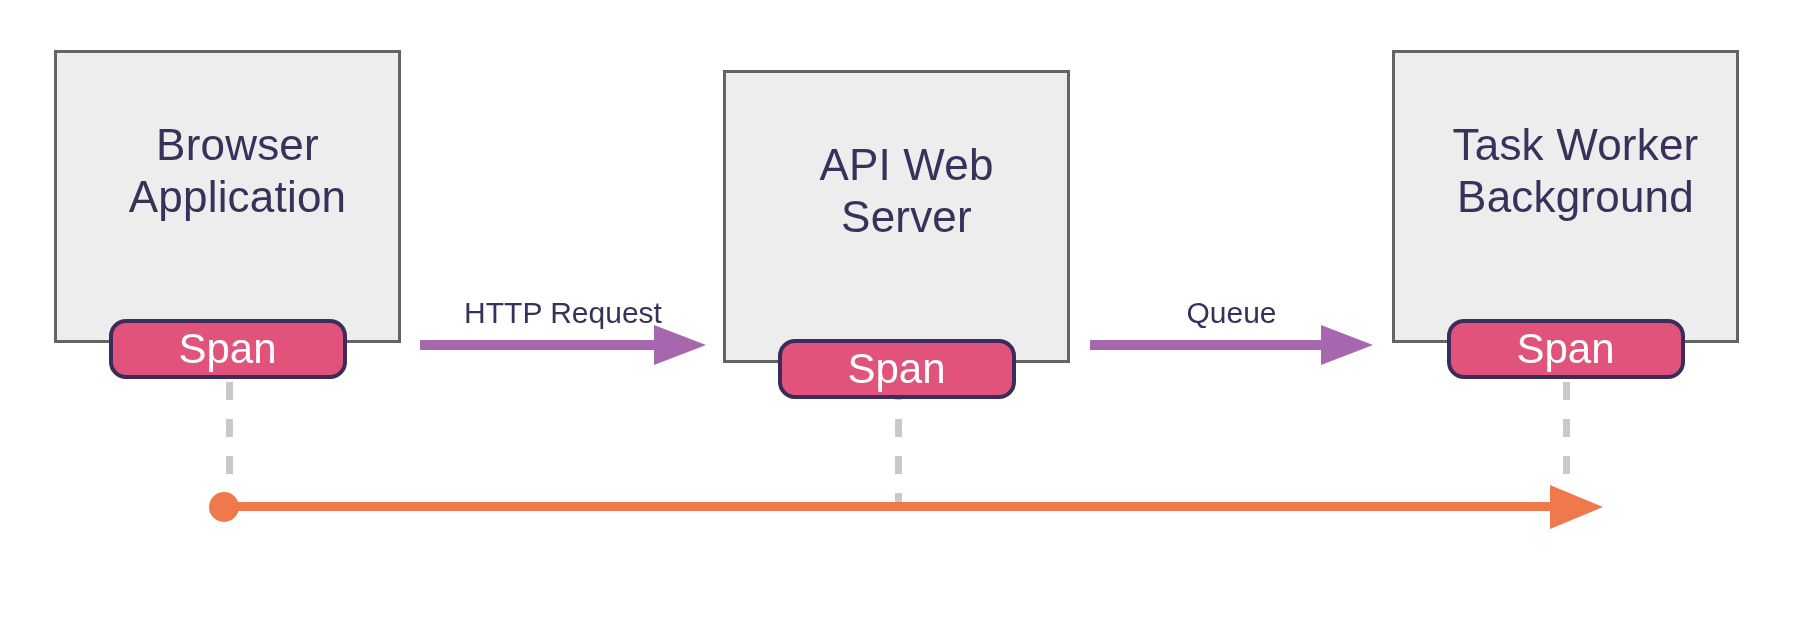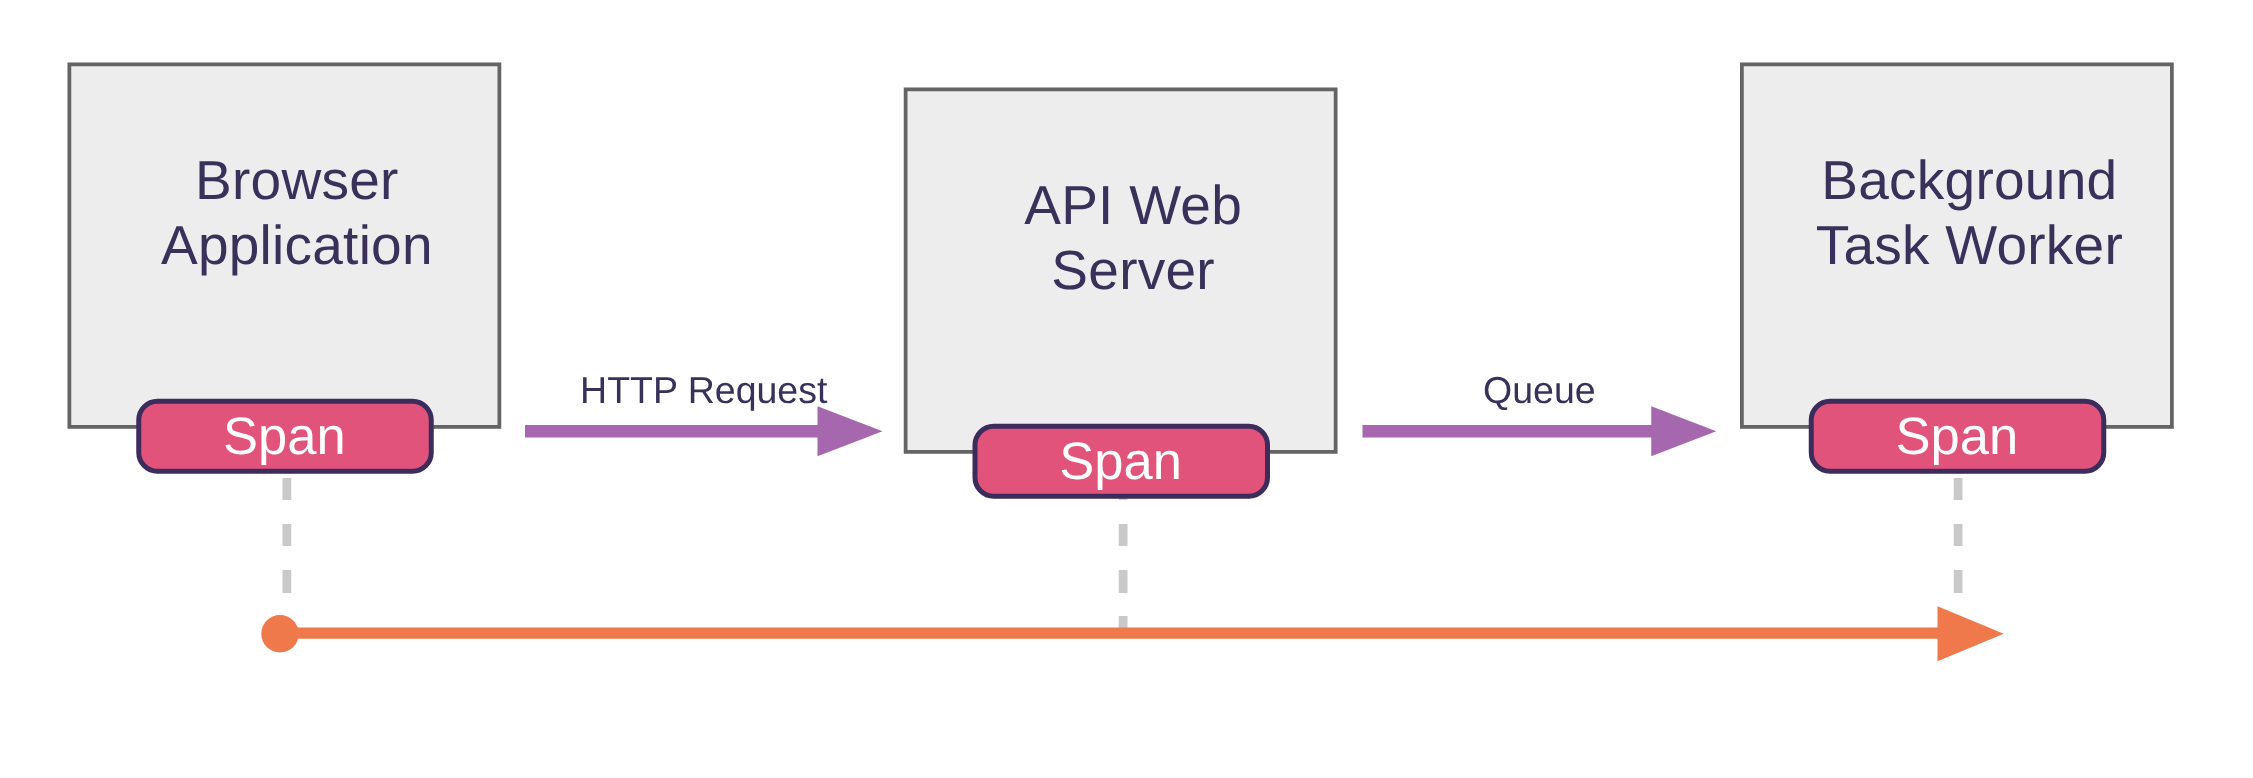--- a/index.html
+++ b/index.html
@@ -167,22 +167,22 @@
   <div class="node n1">
     <div class="node-title">
       <span>API Web</span>
       <span>Server</span>
     </div>
     <div class="span-pill">Span</div>
   </div>
 
   <div class="node n2">
     <div class="node-title">
+      <span>Task Worker</span>
       <span>Background</span>
-      <span>Task Worker</span>
     </div>
     <div class="span-pill">Span</div>
   </div>
 
   <div class="edge-label e0">HTTP Request</div>
   <div class="edge-label e1">Queue</div>
 
   <div class="edge-arrow e0">
     <div class="shaft"></div>
     <div class="head"></div>

